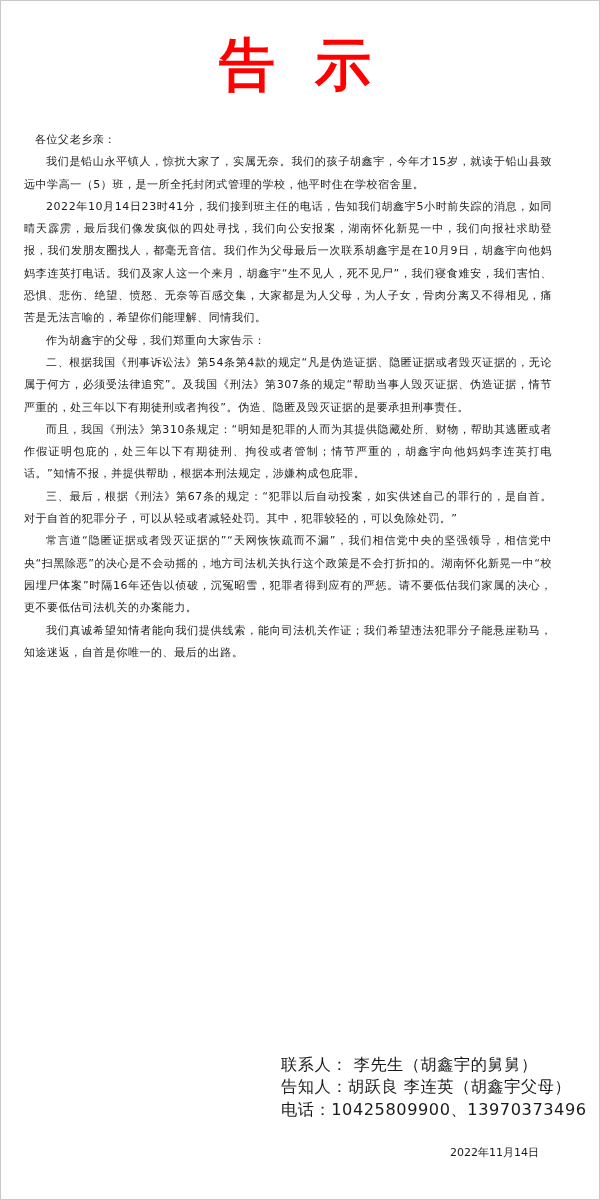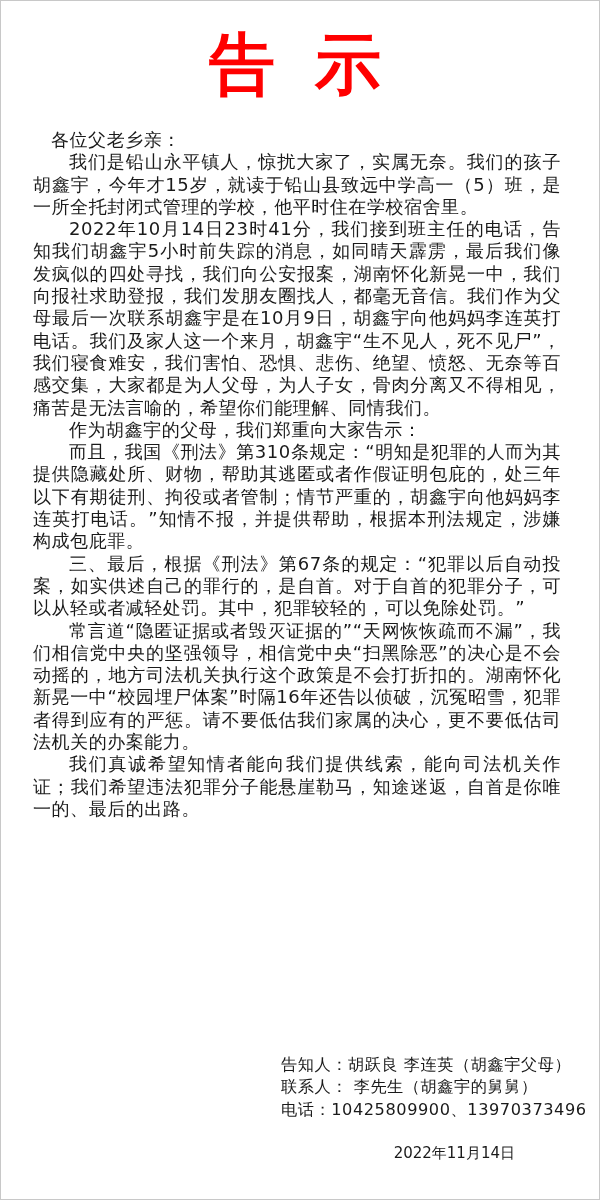--- a/index.html
+++ b/index.html
@@ -23,32 +23,32 @@
       background: #ffffff;
     }
     .title {
       position: absolute;
       top: 8px;
       left: 0;
       width: 588px;
       text-align: center;
       font-family: "DejaVu Serif", "Liberation Serif", serif;
       font-weight: bold;
-      font-size: 66px;
+      font-size: 56px;
       line-height: 110px;
       color: #ff0000;
       letter-spacing: 40px;
       text-indent: 40px;
     }
     .content {
       position: absolute;
-      left: 32px;
+      left: 23px;
       top: 128px;
       width: 528px;
-      font-size: 18px;
+      font-size: 11px;
       line-height: 22.3px;
       letter-spacing: 0.55px;
       text-align: justify;
     }
     .content p {
       margin: 0;
       text-indent: 2em;
     }
     .content p.salutation {
       text-indent: 1em;
@@ -58,46 +58,47 @@
       left: 280px;
       top: 1053px;
       width: 290px;
       font-size: 16.2px;
       line-height: 22.3px;
       letter-spacing: 0.55px;
     }
     .signature div { white-space: nowrap; }
     .date {
       position: absolute;
-      right: 84px;
+      right: 60px;
       top: 1142px;
-      font-size: 15px;
+      font-size: 11px;
       line-height: 20px;
       white-space: nowrap;
     }
   </style>
 </head>
 <body>
 
 <div class="frame">
 
   <div class="title">告示</div>
 
   <div class="content">
     <p class="salutation">各位父老乡亲：</p>
     <p>我们是铅山永平镇人，惊扰大家了，实属无奈。我们的孩子胡鑫宇，今年才15岁，就读于铅山县致远中学高一（5）班，是一所全托封闭式管理的学校，他平时住在学校宿舍里。</p>
     <p>2022年10月14日23时41分，我们接到班主任的电话，告知我们胡鑫宇5小时前失踪的消息，如同晴天霹雳，最后我们像发疯似的四处寻找，我们向公安报案，湖南怀化新晃一中，我们向报社求助登报，我们发朋友圈找人，都毫无音信。我们作为父母最后一次联系胡鑫宇是在10月9日，胡鑫宇向他妈妈李连英打电话。我们及家人这一个来月，胡鑫宇“生不见人，死不见尸”，我们寝食难安，我们害怕、恐惧、悲伤、绝望、愤怒、无奈等百感交集，大家都是为人父母，为人子女，骨肉分离又不得相见，痛苦是无法言喻的，希望你们能理解、同情我们。</p>
     <p>作为胡鑫宇的父母，我们郑重向大家告示：</p>
+    <p>二、根据我国《刑事诉讼法》第54条第4款的规定“凡是伪造证据、隐匿证据或者毁灭证据的，无论属于何方，必须受法律追究”。及我国《刑法》第307条的规定“帮助当事人毁灭证据、伪造证据，情节严重的，处三年以下有期徒刑或者拘役”。伪造、隐匿及毁灭证据的是要承担刑事责任。</p>
     <p>而且，我国《刑法》第310条规定：“明知是犯罪的人而为其提供隐藏处所、财物，帮助其逃匿或者作假证明包庇的，处三年以下有期徒刑、拘役或者管制；情节严重的，胡鑫宇向他妈妈李连英打电话。”知情不报，并提供帮助，根据本刑法规定，涉嫌构成包庇罪。</p>
     <p>三、最后，根据《刑法》第67条的规定：“犯罪以后自动投案，如实供述自己的罪行的，是自首。对于自首的犯罪分子，可以从轻或者减轻处罚。其中，犯罪较轻的，可以免除处罚。”</p>
     <p>常言道“隐匿证据或者毁灭证据的”“天网恢恢疏而不漏”，我们相信党中央的坚强领导，相信党中央“扫黑除恶”的决心是不会动摇的，地方司法机关执行这个政策是不会打折扣的。湖南怀化新晃一中“校园埋尸体案”时隔16年还告以侦破，沉冤昭雪，犯罪者得到应有的严惩。请不要低估我们家属的决心，更不要低估司法机关的办案能力。</p>
     <p>我们真诚希望知情者能向我们提供线索，能向司法机关作证；我们希望违法犯罪分子能悬崖勒马，知途迷返，自首是你唯一的、最后的出路。</p>
   </div>
 
   <div class="signature">
+    <div>联系人： 李先生（胡鑫宇的舅舅）</div>
     <div>告知人：胡跃良 李连英（胡鑫宇父母）</div>
-    <div>联系人： 李先生（胡鑫宇的舅舅）</div>
     <div>电话：10425809900、13970373496</div>
   </div>
 
   <div class="date">2022年11月14日</div>
 
 </div>
 
 </body></html>

